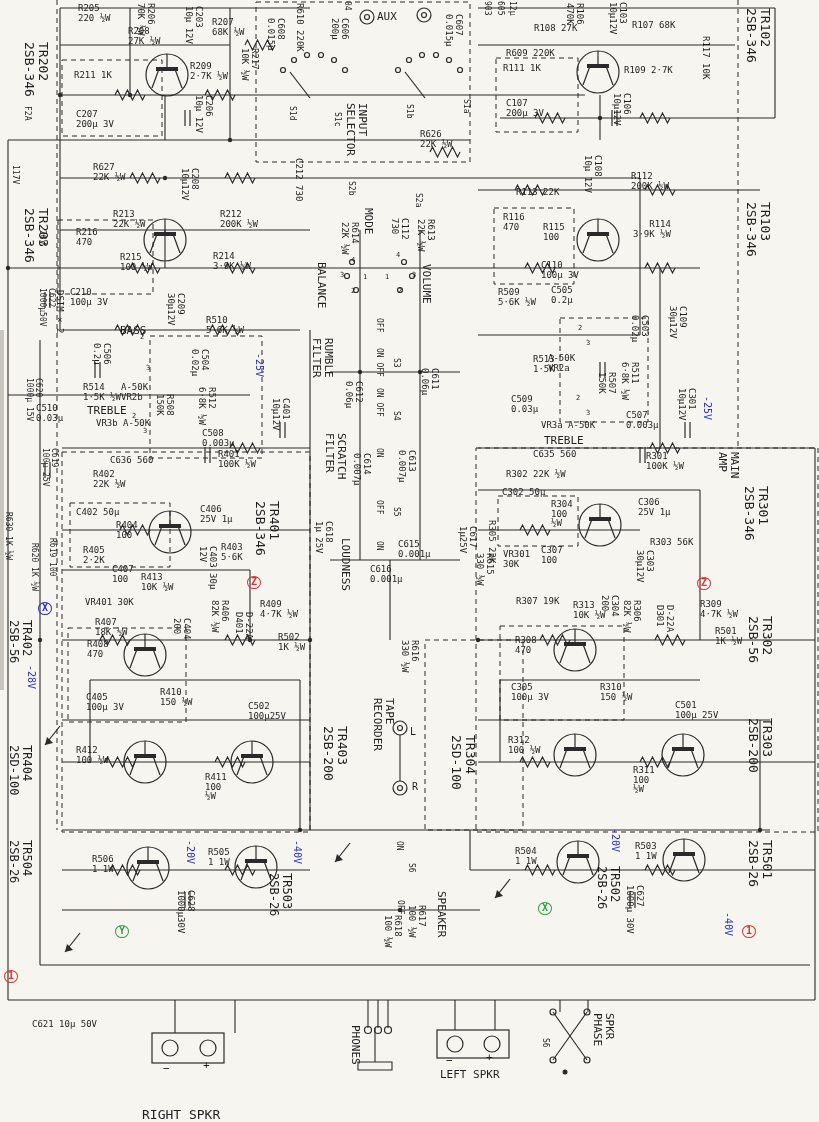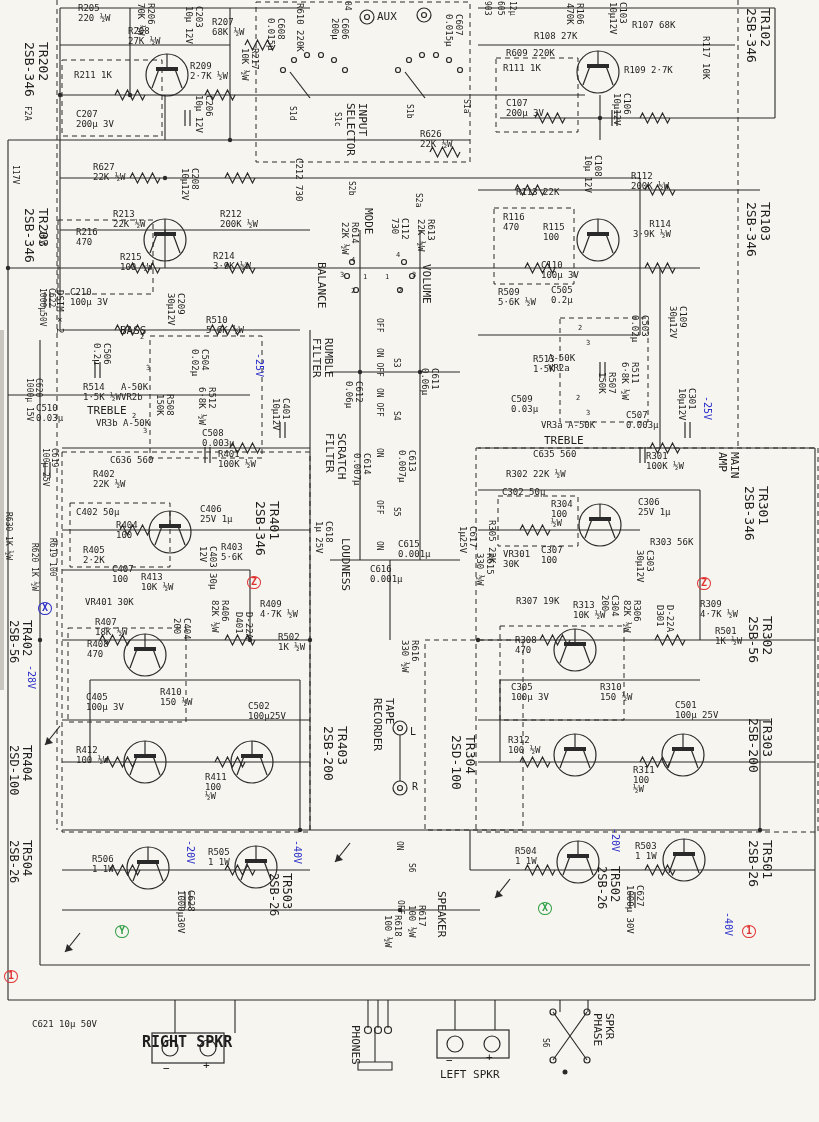--- a/index.html
+++ b/index.html
@@ -237,21 +237,21 @@
       <div class="lbl" style="left: 377px; top: 11px; font-size: 11px;">AUX</div>
       <div class="lbl v" style="left: 444px; top: 14px; transform: rotate(90deg) translateY(-100%);">C607
 0.015μ</div>
       <div class="lbl v" style="left: 404px; top: 104px; font-size: 8px; transform: rotate(90deg) translateY(-100%);">S1b</div>
       <div class="lbl v" style="left: 461px; top: 99px; font-size: 8px; transform: rotate(90deg) translateY(-100%);">S1a</div>
       <div class="lbl v" style="left: 344px; top: 103px; font-size: 11px; transform: rotate(90deg) translateY(-100%);">INPUT
 SELECTOR</div>
       <div class="lbl v" style="left: 482px; top: 1px; font-size: 8px; transform: rotate(90deg) translateY(-100%);">903</div>
       <div class="lbl v" style="left: 495px; top: 1px; font-size: 8px; transform: rotate(90deg) translateY(-100%);">605</div>
       <div class="lbl v" style="left: 507px; top: 1px; font-size: 8px; transform: rotate(90deg) translateY(-100%);">12μ</div>
-      <div class="lbl" style="left: 510px; top: 32px; padding-left: 24px;">R108 27K</div>
+      <div class="lbl" style="left: 510px; top: 24px; padding-left: 24px;">R108 27K</div>
       <div class="lbl v" style="left: 565px; top: 3px; transform: rotate(90deg) translateY(-100%);">R106
 470K</div>
       <div class="lbl v" style="left: 608px; top: 2px; transform: rotate(90deg) translateY(-100%);">C103
 10μ12V</div>
       <div class="lbl" style="left: 632px; top: 21px;">R107 68K</div>
       <div class="lbl" style="left: 506px; top: 49px;">R609 220K</div>
       <div class="lbl" style="left: 503px; top: 64px;">R111 1K</div>
       <div class="lbl" style="left: 506px; top: 99px;">C107
 200μ 3V</div>
       <div class="lbl" style="left: 624px; top: 66px;">R109 2·7K</div>
@@ -571,21 +571,21 @@
       <div class="lbl v" style="left: 394px; top: 841px; font-size: 8px; transform: rotate(90deg) translateY(-100%);">ON</div>
       <div class="lbl v" style="left: 406px; top: 863px; font-size: 8px; transform: rotate(90deg) translateY(-100%);">S6</div>
       <div class="lbl v" style="left: 395px; top: 900px; font-size: 8px; transform: rotate(90deg) translateY(-100%);">OFF</div>
       <div class="lbl v" style="left: 435px; top: 891px; font-size: 11px; transform: rotate(90deg) translateY(-100%);">SPEAKER</div>
       <div class="lbl v" style="left: 407px; top: 905px; transform: rotate(90deg) translateY(-100%);">R617
 100 ½W</div>
       <div class="lbl v" style="left: 383px; top: 915px; transform: rotate(90deg) translateY(-100%);">R618
 100 ½W</div>
       <div class="lbl" style="left: 163px; top: 1063px; font-size: 11px;">−</div>
       <div class="lbl" style="left: 203px; top: 1060px; font-size: 11px;">+</div>
-      <div class="lbl" style="left: 142px; top: 1034px; font-size: 15px; font-weight: bold;">RIGHT SPKR</div>
+      <div class="lbl" style="left: 142px; top: 1108px; font-size: 13px;">RIGHT SPKR</div>
       <div class="lbl v" style="left: 349px; top: 1025px; font-size: 11px; transform: rotate(90deg) translateY(-100%);">PHONES</div>
       <div class="lbl" style="left: 446px; top: 1055px; font-size: 11px;">−</div>
       <div class="lbl" style="left: 486px; top: 1052px; font-size: 11px;">+</div>
       <div class="lbl" style="left: 440px; top: 1069px; font-size: 11px;">LEFT SPKR</div>
       <div class="lbl v" style="left: 540px; top: 1038px; font-size: 8px; transform: rotate(90deg) translateY(-100%);">S6</div>
       <div class="lbl v" style="left: 591px; top: 1013px; font-size: 11px; transform: rotate(90deg) translateY(-100%);">SPKR
 PHASE</div>
     </div>
 </div>
 

